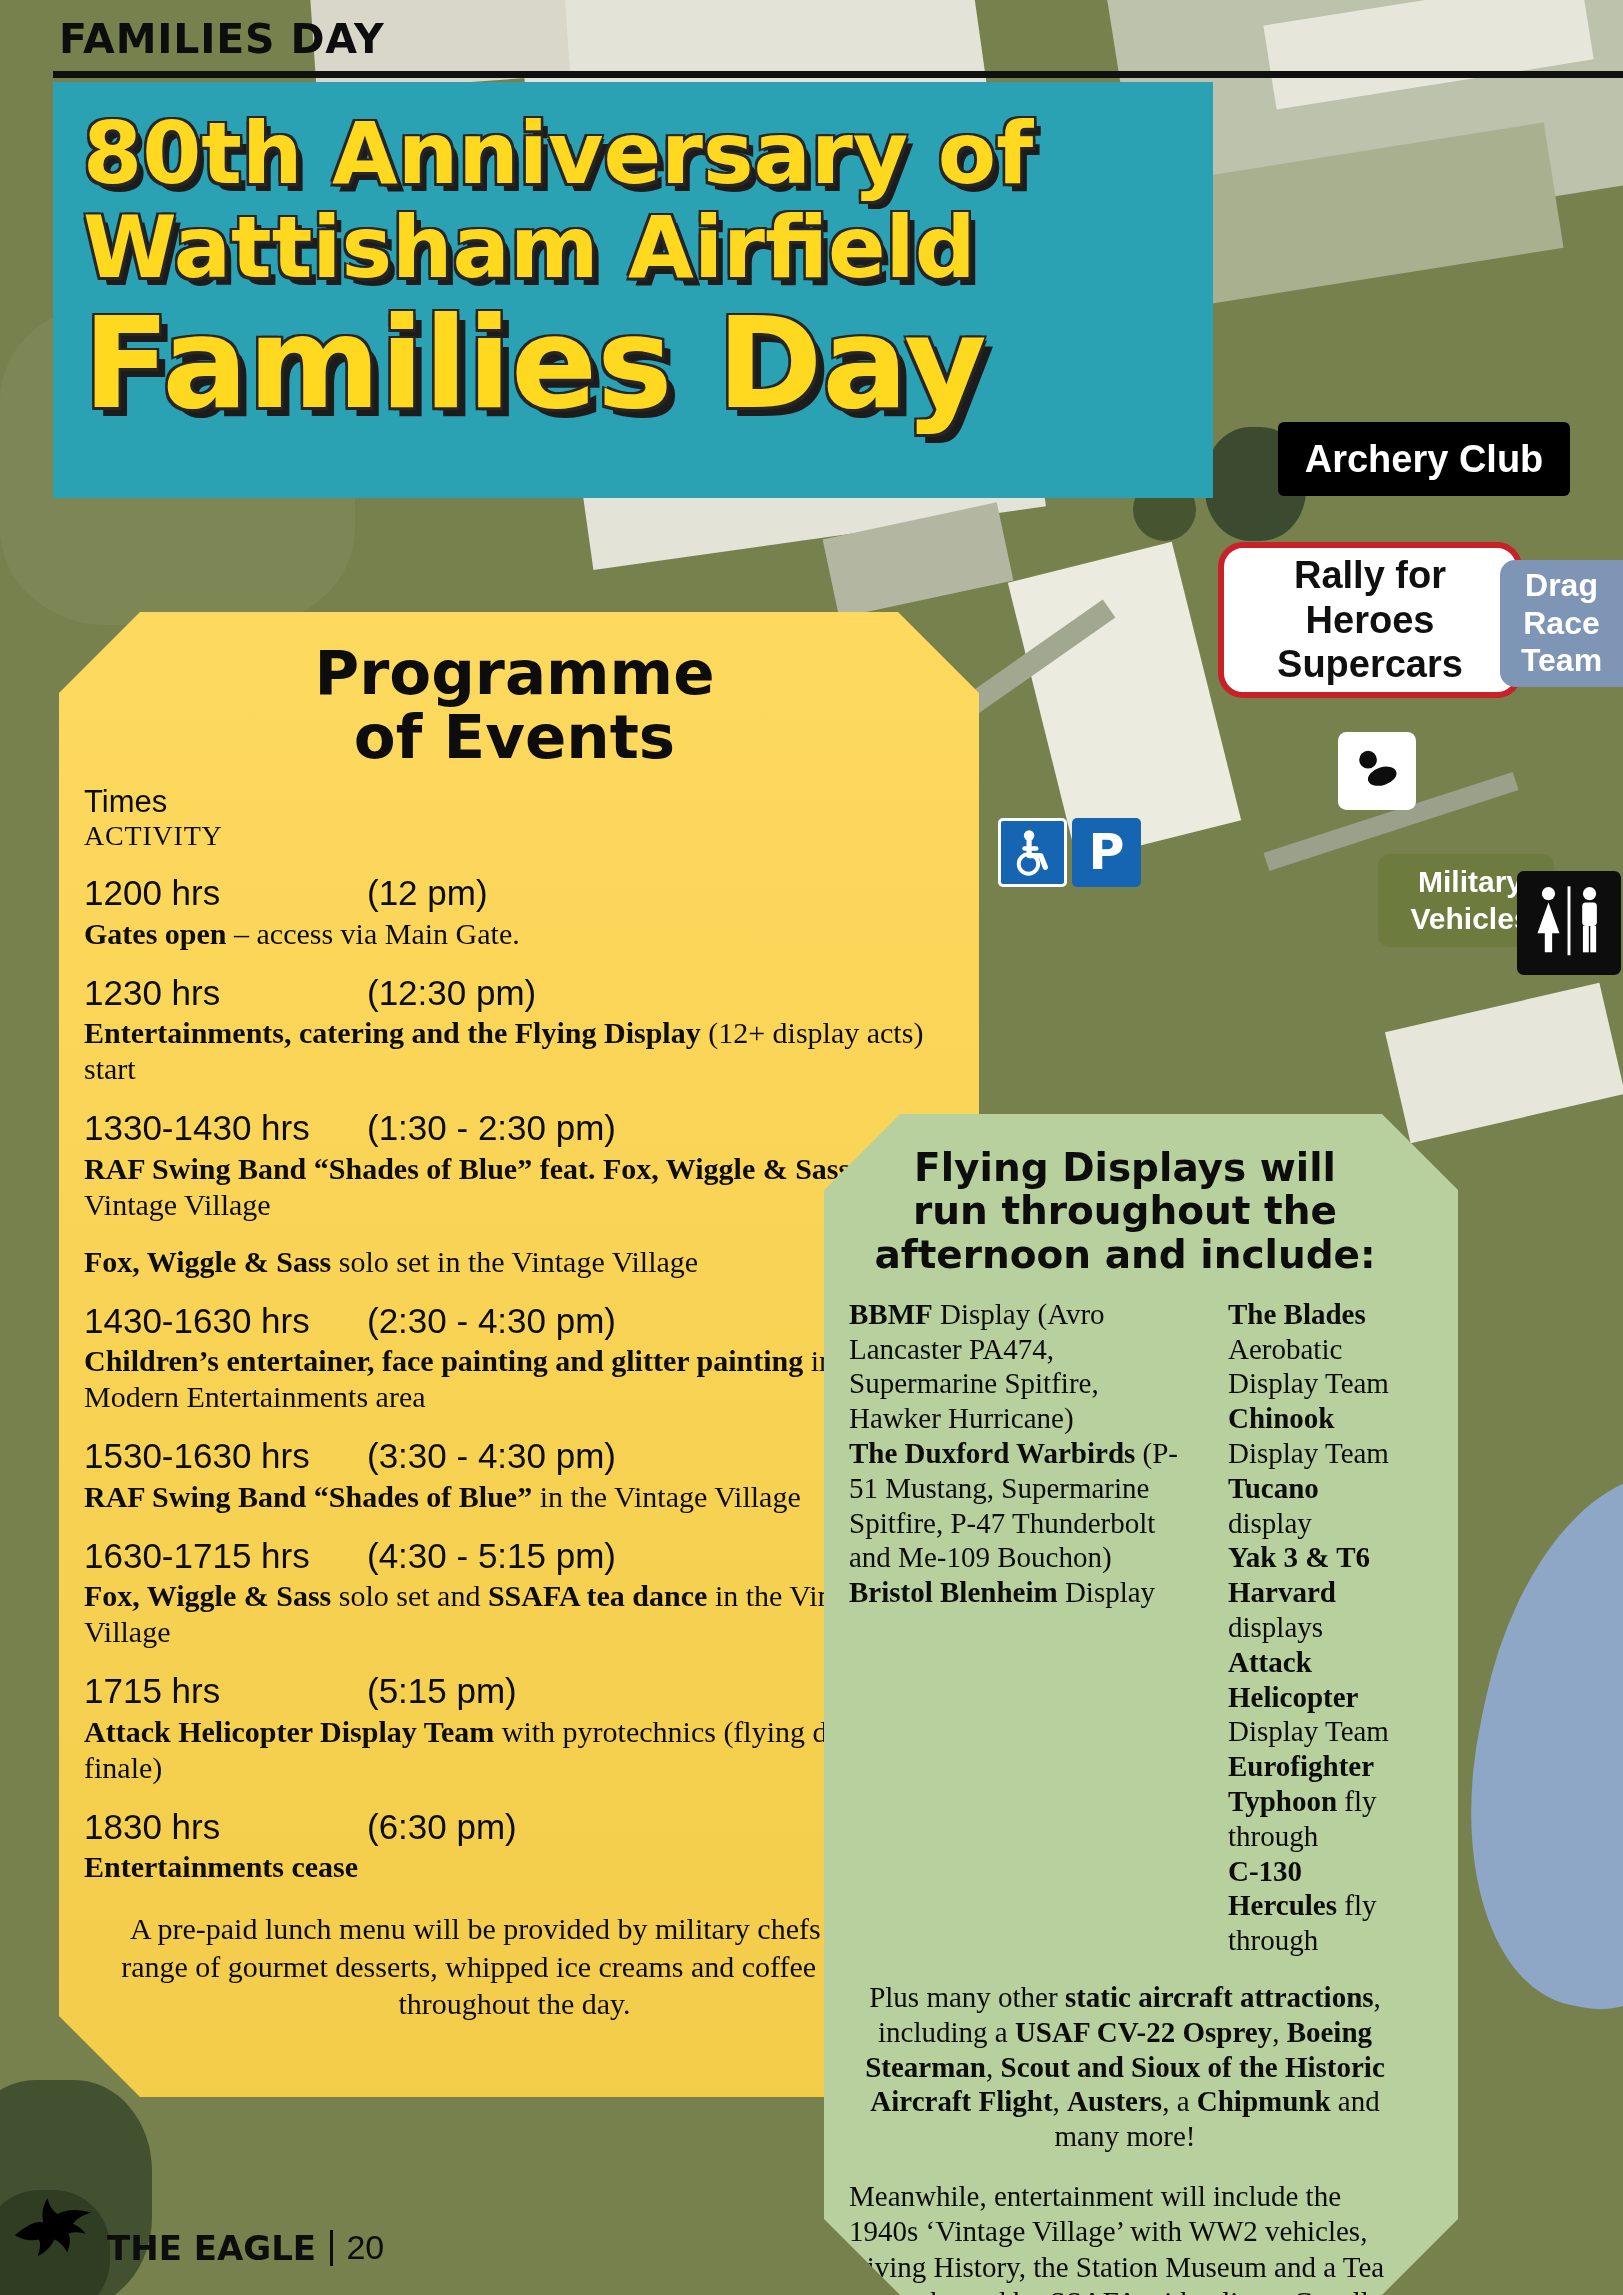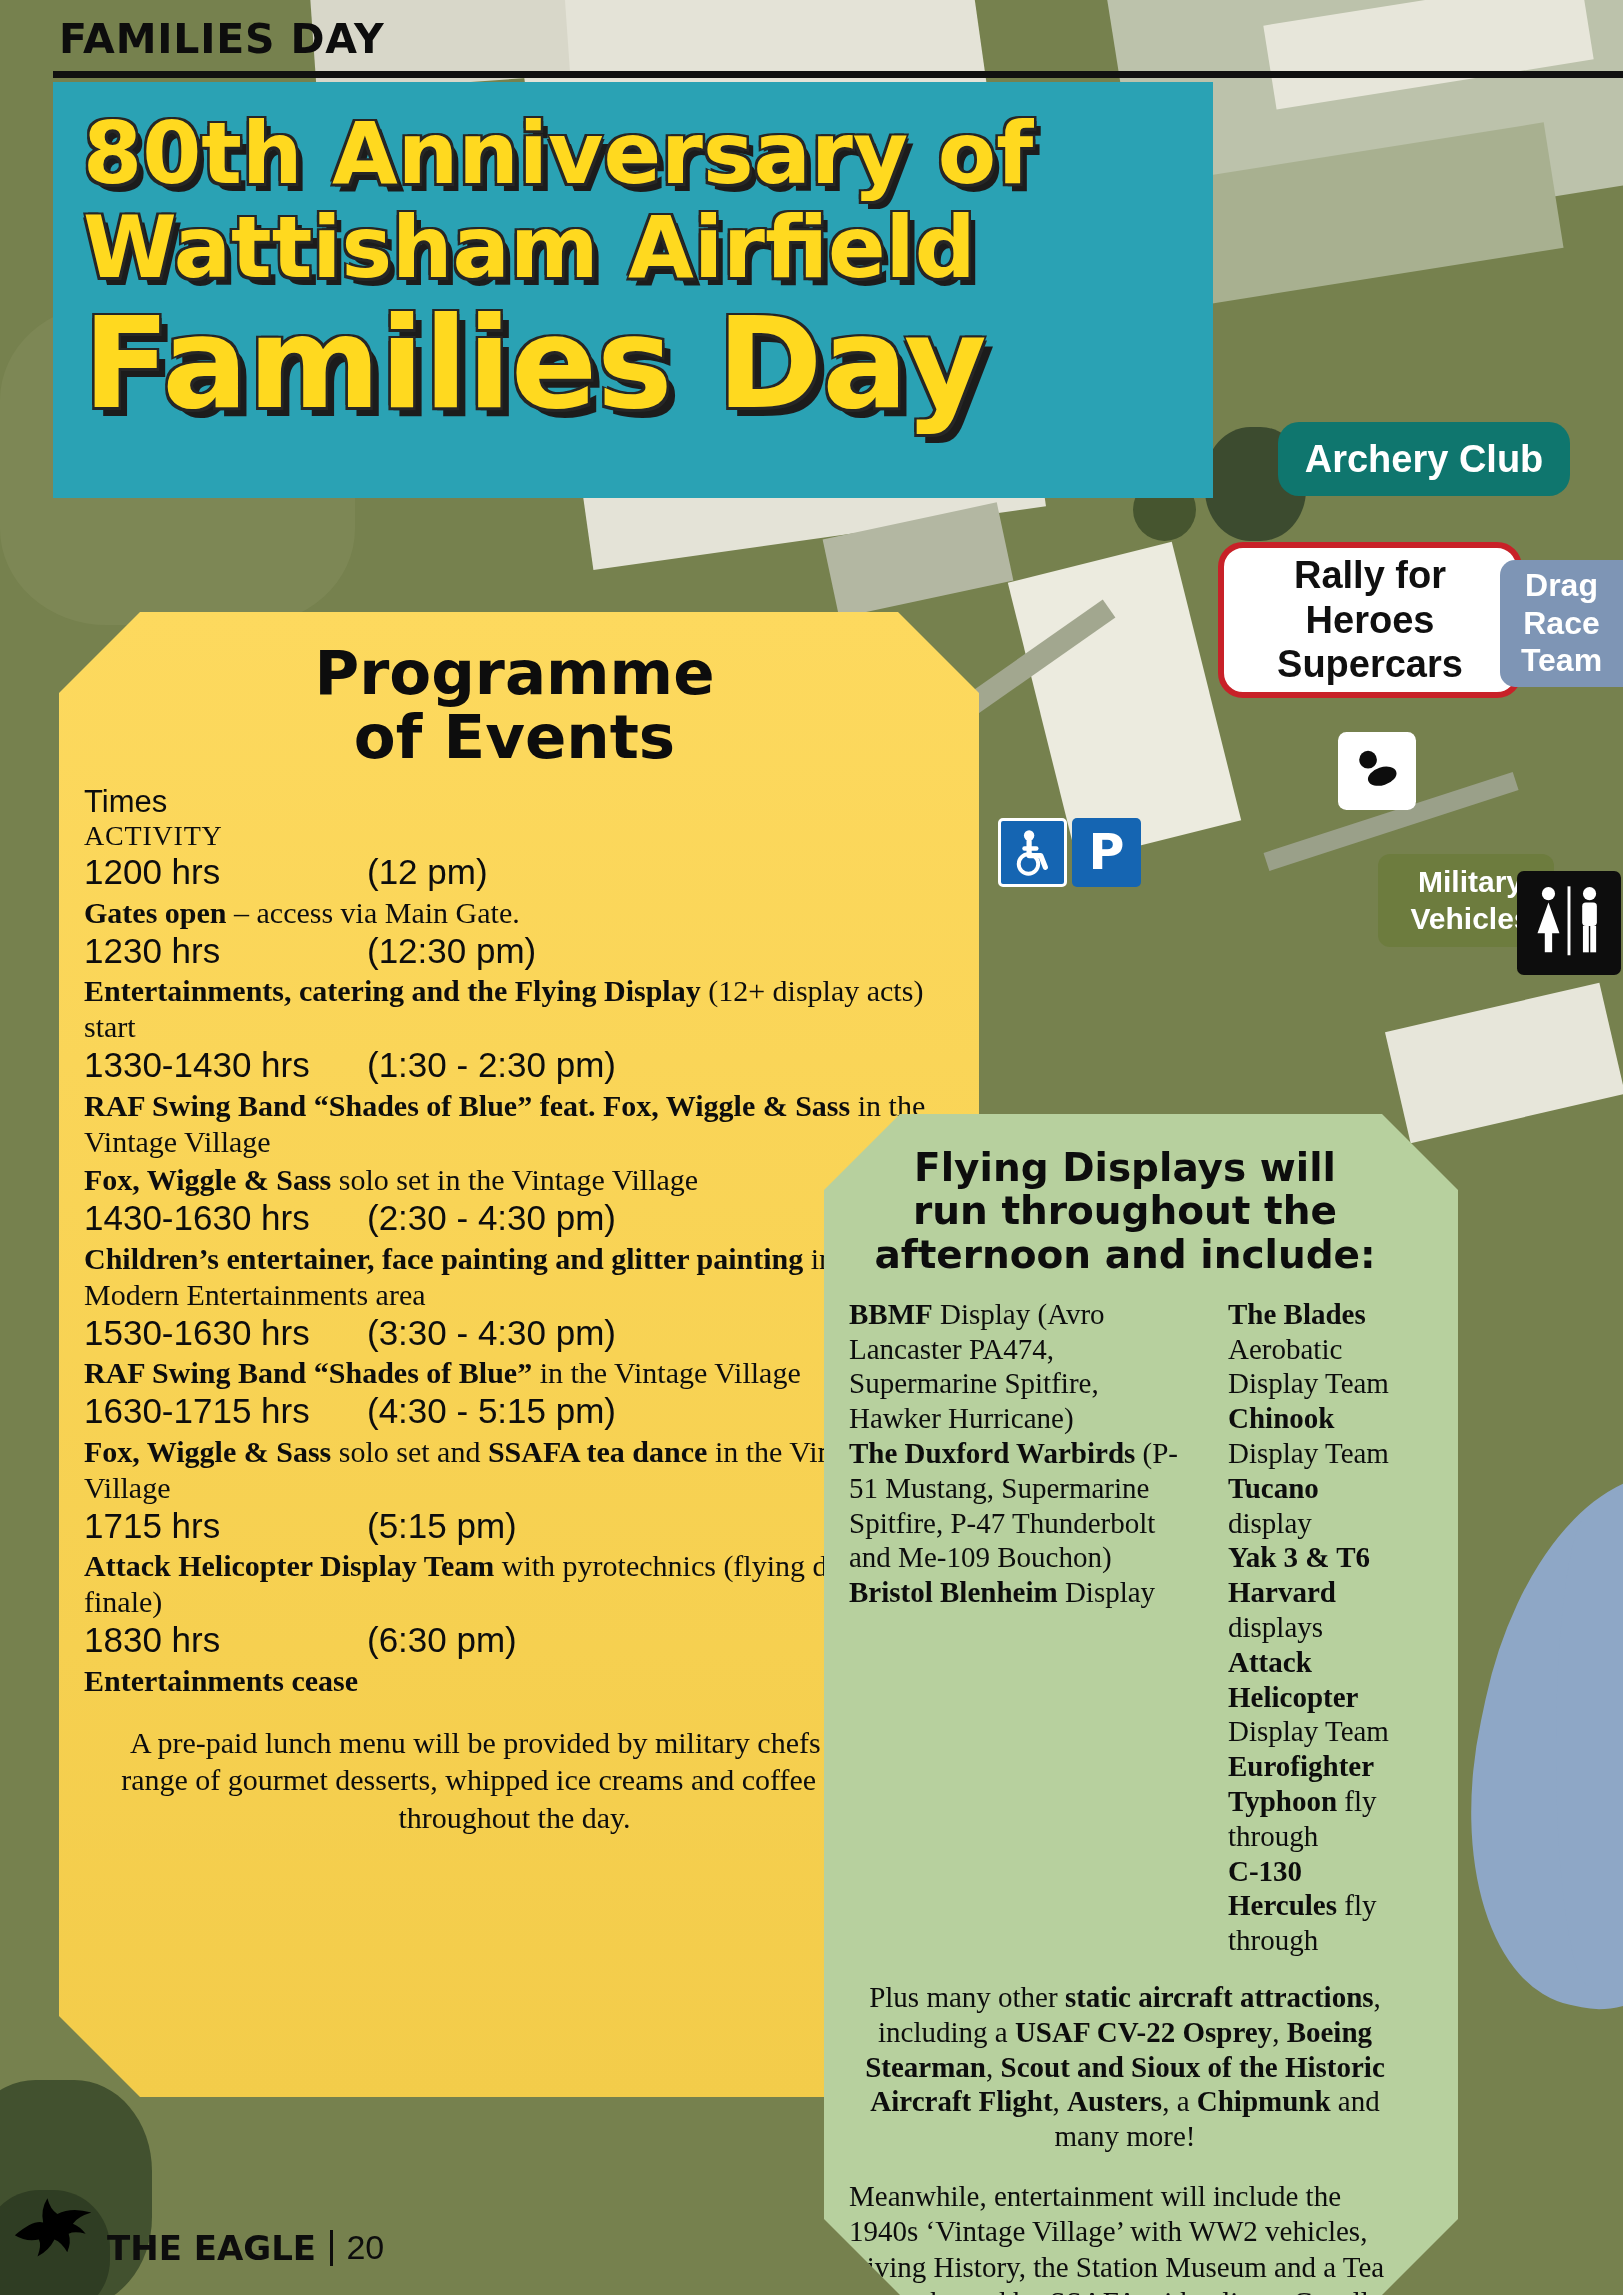--- a/index.html
+++ b/index.html
@@ -38,22 +38,22 @@
   .banner { position:absolute; left:53px; top:82px; width:1160px; height:416px; background:#2aa2b4;
     z-index:3; padding:25px 0 0 30px;
     font-family:"DejaVu Sans","Liberation Sans",sans-serif; font-weight:800; color:#ffd91f; }
   .banner-line { font-size:85px; line-height:1.1;
     text-shadow:-2.5px -2.5px 0 #262626,2.5px -2.5px 0 #262626,-2.5px 2.5px 0 #262626,2.5px 2.5px 0 #262626,6.8px 7.6px 0 #1c1c1c; }
   .banner-big { font-size:127px; line-height:1.05; margin-top:3.4px;
     text-shadow:-2.5px -2.5px 0 #262626,2.5px -2.5px 0 #262626,-2.5px 2.5px 0 #262626,2.5px 2.5px 0 #262626,8.5px 9.3px 0 #1c1c1c; }
   
   .label { position:absolute; z-index:4; color:#fff; display:flex; flex-direction:column;
     align-items:center; justify-content:center; text-align:center; font-weight:600; }
-  .archery { left:1278px; top:422px; width:292px; height:74px; background:#0f766e;
-    border-radius:21px; font-size:38px; }
+  .archery { left:1278px; top:422px; width:292px; height:74px; background:#000000;
+    border-radius:6px; font-size:38px; }
   .rally { left:1180px; top:542px; width:304px; height:156px; background:#fff;
     border:6px solid #c82128; border-radius:25px; color:#101010; font-size:38px; line-height:1.18;margin-left:38px; }
   .drag { left:1500px; top:560px; width:123px; height:127px; background:#7e95b5;
     border-radius:15px 0 0 15px; font-size:32px; line-height:1.18; }
   .military { left:1378px; top:854px; width:176px; height:93px; background:#6d7c3e;
     border-radius:12px; font-size:30px; line-height:1.22;padding-left:9px; }
   
   .icon-baby { position:absolute; left:1338px; top:732px; width:78px; height:78px; background:#fff;
     border-radius:8.5px; z-index:4; display:flex; align-items:center; justify-content:center; }
   .parking { position:absolute; left:998px; top:818px; z-index:4; display:flex; gap:5px; }
@@ -67,21 +67,21 @@
   
   .panel-yellow { position:absolute; left:59px; top:612px; width:920px; height:1485px; z-index:3;
     background:linear-gradient(#fdd95e,#f3cc4a);
     clip-path:polygon(81px 0,calc(100% - 81px) 0,100% 81px,100% calc(100% - 81px),
       calc(100% - 81px) 100%,81px 100%,0 calc(100% - 81px),0 81px);
     padding:29px 34px 0 25px; color:#0d0d0d; }
   .prog-title { text-align:center; font-family:"DejaVu Sans","Liberation Sans",sans-serif;
     font-weight:800; font-size:61px; line-height:1.05; margin-bottom:15px; }
   .times-label { font-size:31px; }
   .activity-label { font-family:"Liberation Serif","DejaVu Serif",serif; font-size:28px; letter-spacing:0.8px; }
-  .event { }
+  .event { margin-top:21px; }
   .etime { display:flex; font-size:35px; }
   .etime .t1 { width:283px; flex:none; }
   .edesc { font-family:"Liberation Serif","DejaVu Serif",serif; font-size:30px; line-height:1.2; margin-top:2.5px; }
   .edesc b, .fitem b, .fly-static b { font-weight:700; }
   .note { margin-top:25px; text-align:center; font-family:"Liberation Serif","DejaVu Serif",serif;
     font-size:30px; line-height:1.25; padding:0 22px; }
   
   .panel-green { position:absolute; left:824px; top:1114px; width:634px; height:1181px; z-index:3;
     background:#b7d09e;
     clip-path:polygon(76px 0,calc(100% - 76px) 0,100% 76px,100% calc(100% - 76px),

